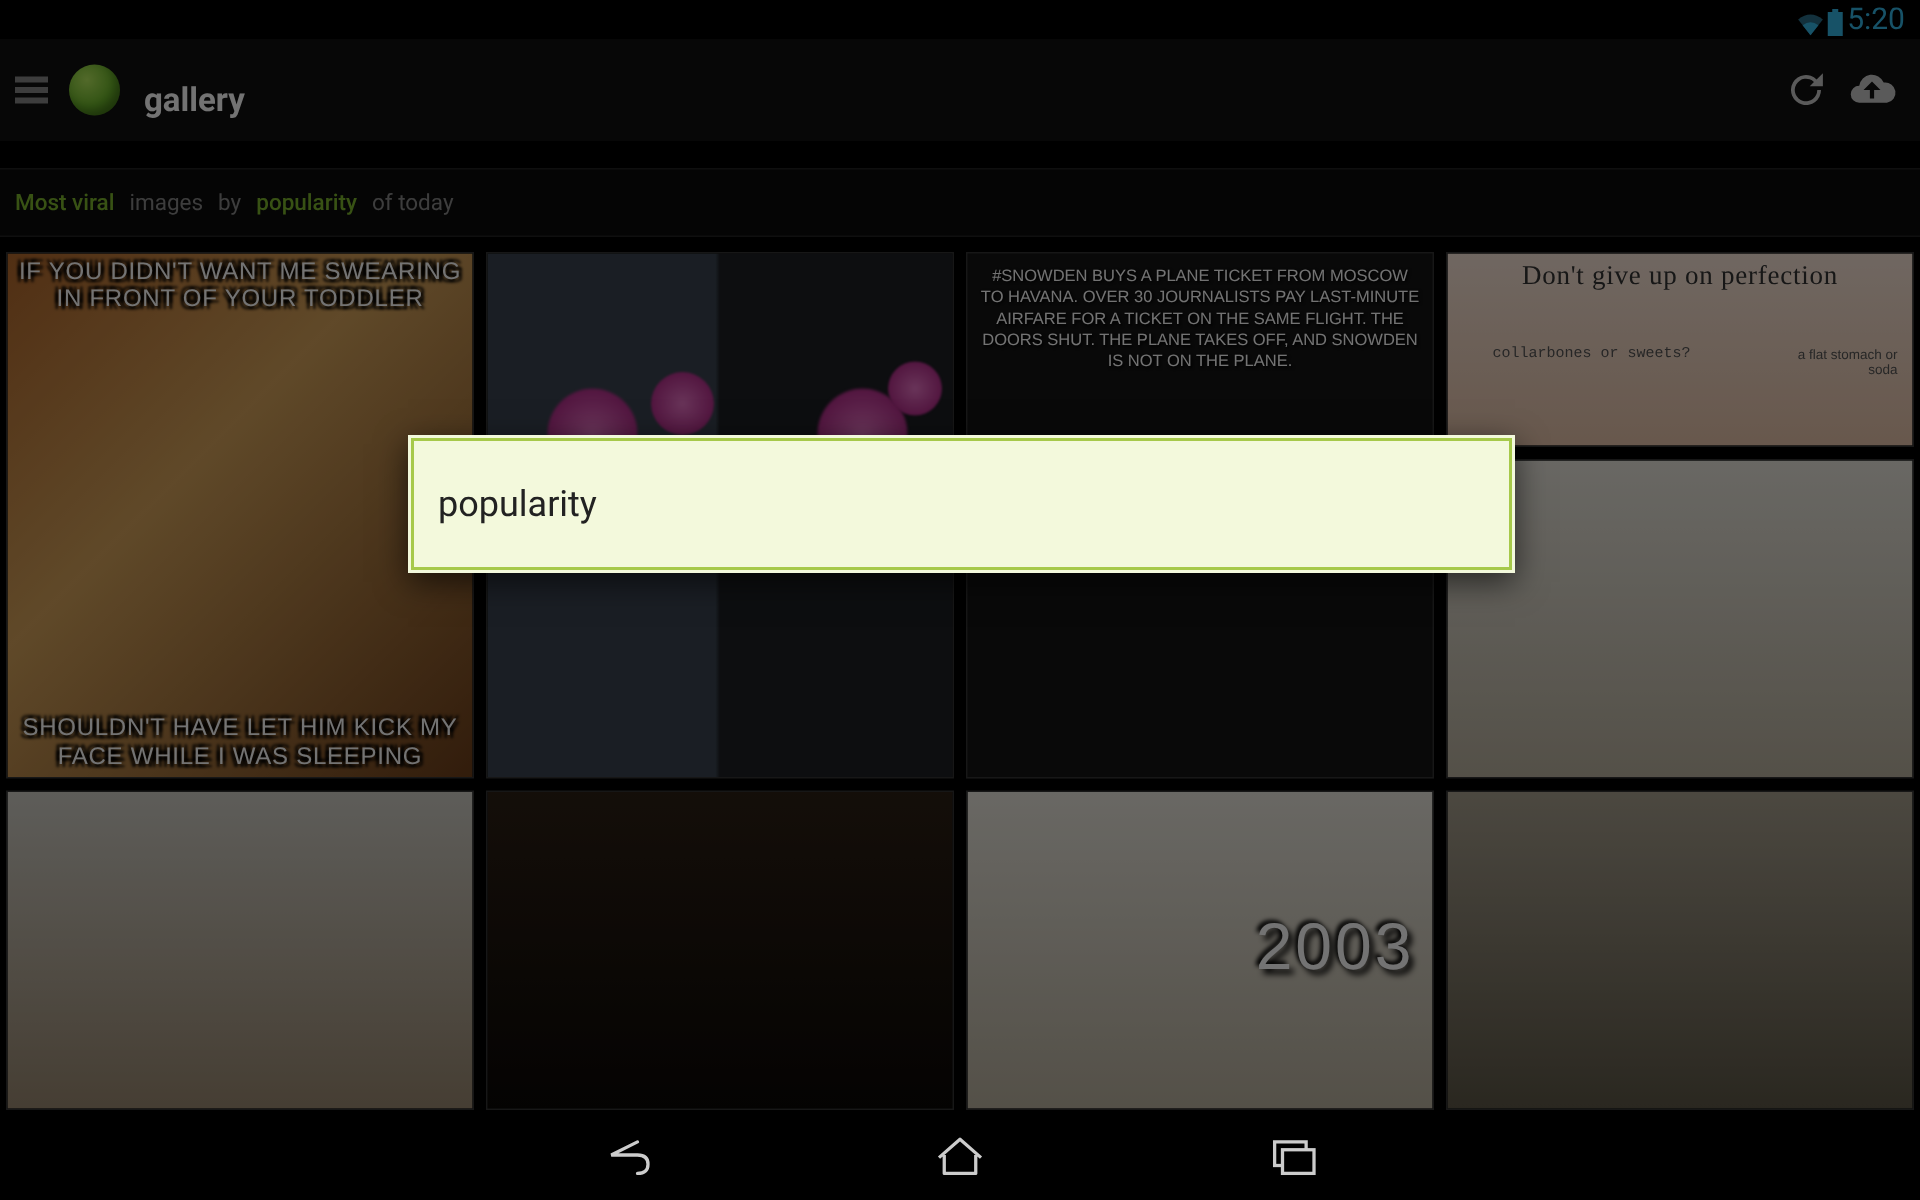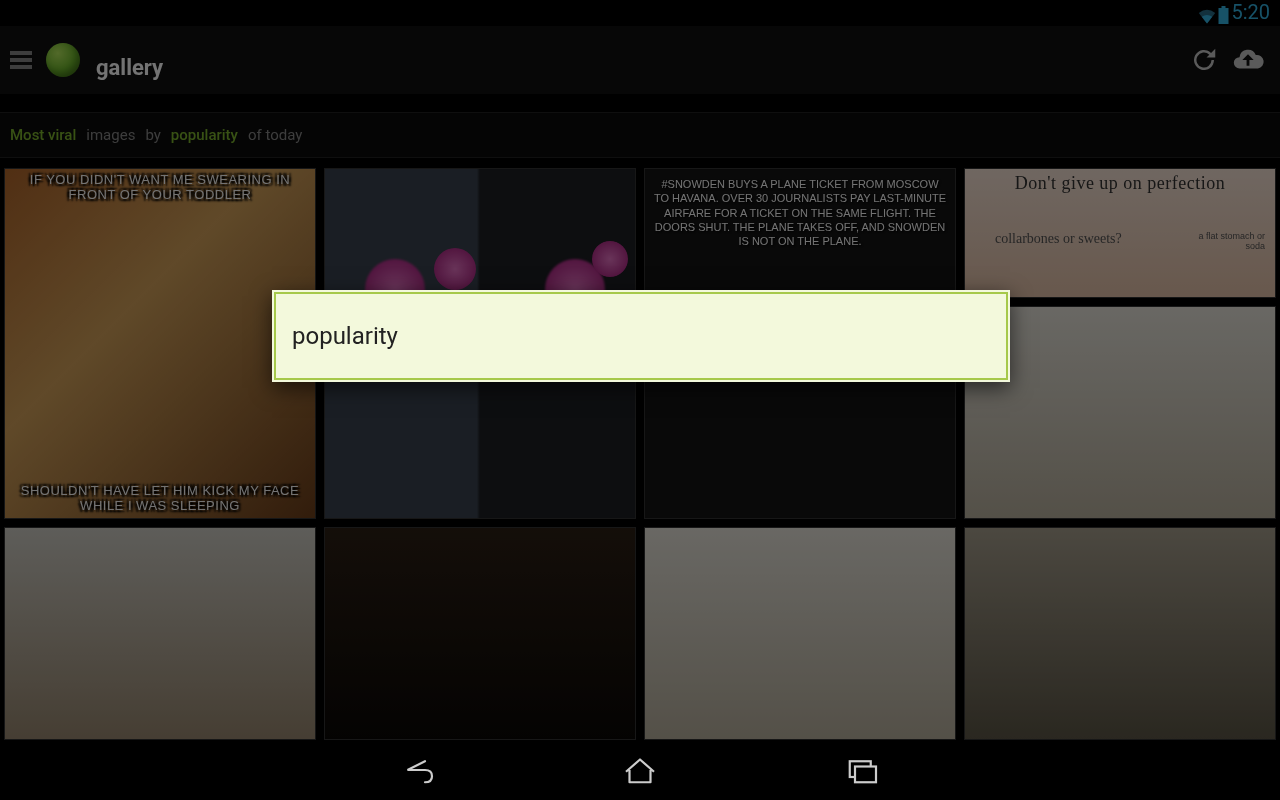--- a/index.html
+++ b/index.html
@@ -24,21 +24,21 @@
   .action-icon svg { fill:#c8c8c8; }
 
   
   .filter-bar { position:absolute; top:112px; left:0; right:0; height:46px; background:#0d0d0d; border-top:1px solid #222; border-bottom:1px solid #222; display:flex; align-items:center; padding:0 10px; font-size:15px; gap:10px; }
   .filter-bar .fg-accent { color:#7db52e; font-weight:500; }
   .filter-bar .fg-muted { color:#888; }
 
   
   .grid { position:absolute; top:168px; left:4px; right:4px; bottom:60px; display:grid; grid-template-columns:repeat(4,1fr); gap:8px; }
   .tile { background:#222; border:1px solid #333; position:relative; overflow:hidden; display:flex; align-items:center; justify-content:center; text-align:center; font-family:Impact, "Arial Black", sans-serif; color:#fff; }
-  .tile .meme-top, .tile .meme-bottom { position:absolute; left:4px; right:4px; font-size:13px; line-height:1.15; text-shadow:2px 2px 2px #000,-2px -2px 2px #000,2px -2px 2px #000,-2px 2px 2px #000; letter-spacing:0.5px; }
+  .tile .meme-top, .tile .meme-bottom { position:absolute; left:4px; right:4px; font-size:16px; line-height:1.15; text-shadow:2px 2px 2px #000,-2px -2px 2px #000,2px -2px 2px #000,-2px 2px 2px #000; letter-spacing:0.5px; }
   .tile .meme-top { top:4px; }
   .tile .meme-bottom { bottom:4px; }
   .tile .small-caption { position:absolute; top:8px; left:8px; right:8px; font-size:11px; line-height:1.3; font-family:Arial,sans-serif; text-shadow:1px 1px 2px #000; }
 
   
   .bg1 { background: linear-gradient(135deg,#b3682c 0%, #d4a25b 40%, #6e3f1a 100%); }
   .bg2 { background: linear-gradient(90deg,#3a4450 0%,#3a4450 49%,#1d1f24 50%,#1d1f24 100%); }
   .bg2 .flower { position:absolute; width:60px; height:60px; background:radial-gradient(circle,#e874c5 0%,#b6318d 70%,transparent 75%); border-radius:50%; filter:blur(1px);}
   .bg2 .flower.f1{left:40px; top:90px;} .bg2 .flower.f2{left:100px; top:70px; transform:scale(0.7);}
   .bg2 .flower.f3{left:220px; top:90px;} .bg2 .flower.f4{left:255px; top:60px; transform:scale(0.6);}
@@ -121,29 +121,30 @@
       <div class="flower f1"></div>
         <div class="flower f2"></div>
         <div class="flower f3"></div>
         <div class="flower f4"></div>
     </div>
     <div class="tile bg3">
       <div class="small-caption">#SNOWDEN BUYS A PLANE TICKET FROM MOSCOW TO HAVANA. OVER 30 JOURNALISTS PAY LAST-MINUTE AIRFARE FOR A TICKET ON THE SAME FLIGHT. THE DOORS SHUT. THE PLANE TAKES OFF, AND SNOWDEN IS NOT ON THE PLANE.</div>
     </div>
     <div class="tile bg4" style="grid-column:4; grid-row:1 / span 1; height:130px;">
       <div class="meme-top" style="font-family:'Brush Script MT',cursive; font-size:18px; color:#333; text-shadow:none;">Don't give up on perfection</div>
-      <div style="position:absolute; left:30px; top:62px; font-size:14px; color:#555; font-family:Liberation Serif, serif;">collarbones or sweets?</div>
+      <div style="position:absolute; left:30px; top:62px; font-size:10px; color:#555; font-family:Liberation Mono, monospace;">collarbones or sweets?</div>
       <div style="position:absolute; right:10px; top:62px; font-size:9px; color:#555; font-family:Arial; text-align:right; width:70px;">a flat stomach or soda</div>
     </div>
 
     <div class="tile bg9" style="grid-column:4; grid-row:1; margin-top:138px;"></div>
 
     <div class="tile bg5"></div>
     <div class="tile bg6"></div>
     <div class="tile bg9">
+      <div class="year-badge">2003</div>
     </div>
     <div class="tile bg8"></div>
   </div>
 
   <div class="dim-layer"></div>
 
   <div class="popup">
     <div class="popup-item selected">
       <span>popularity</span>
     </div>

